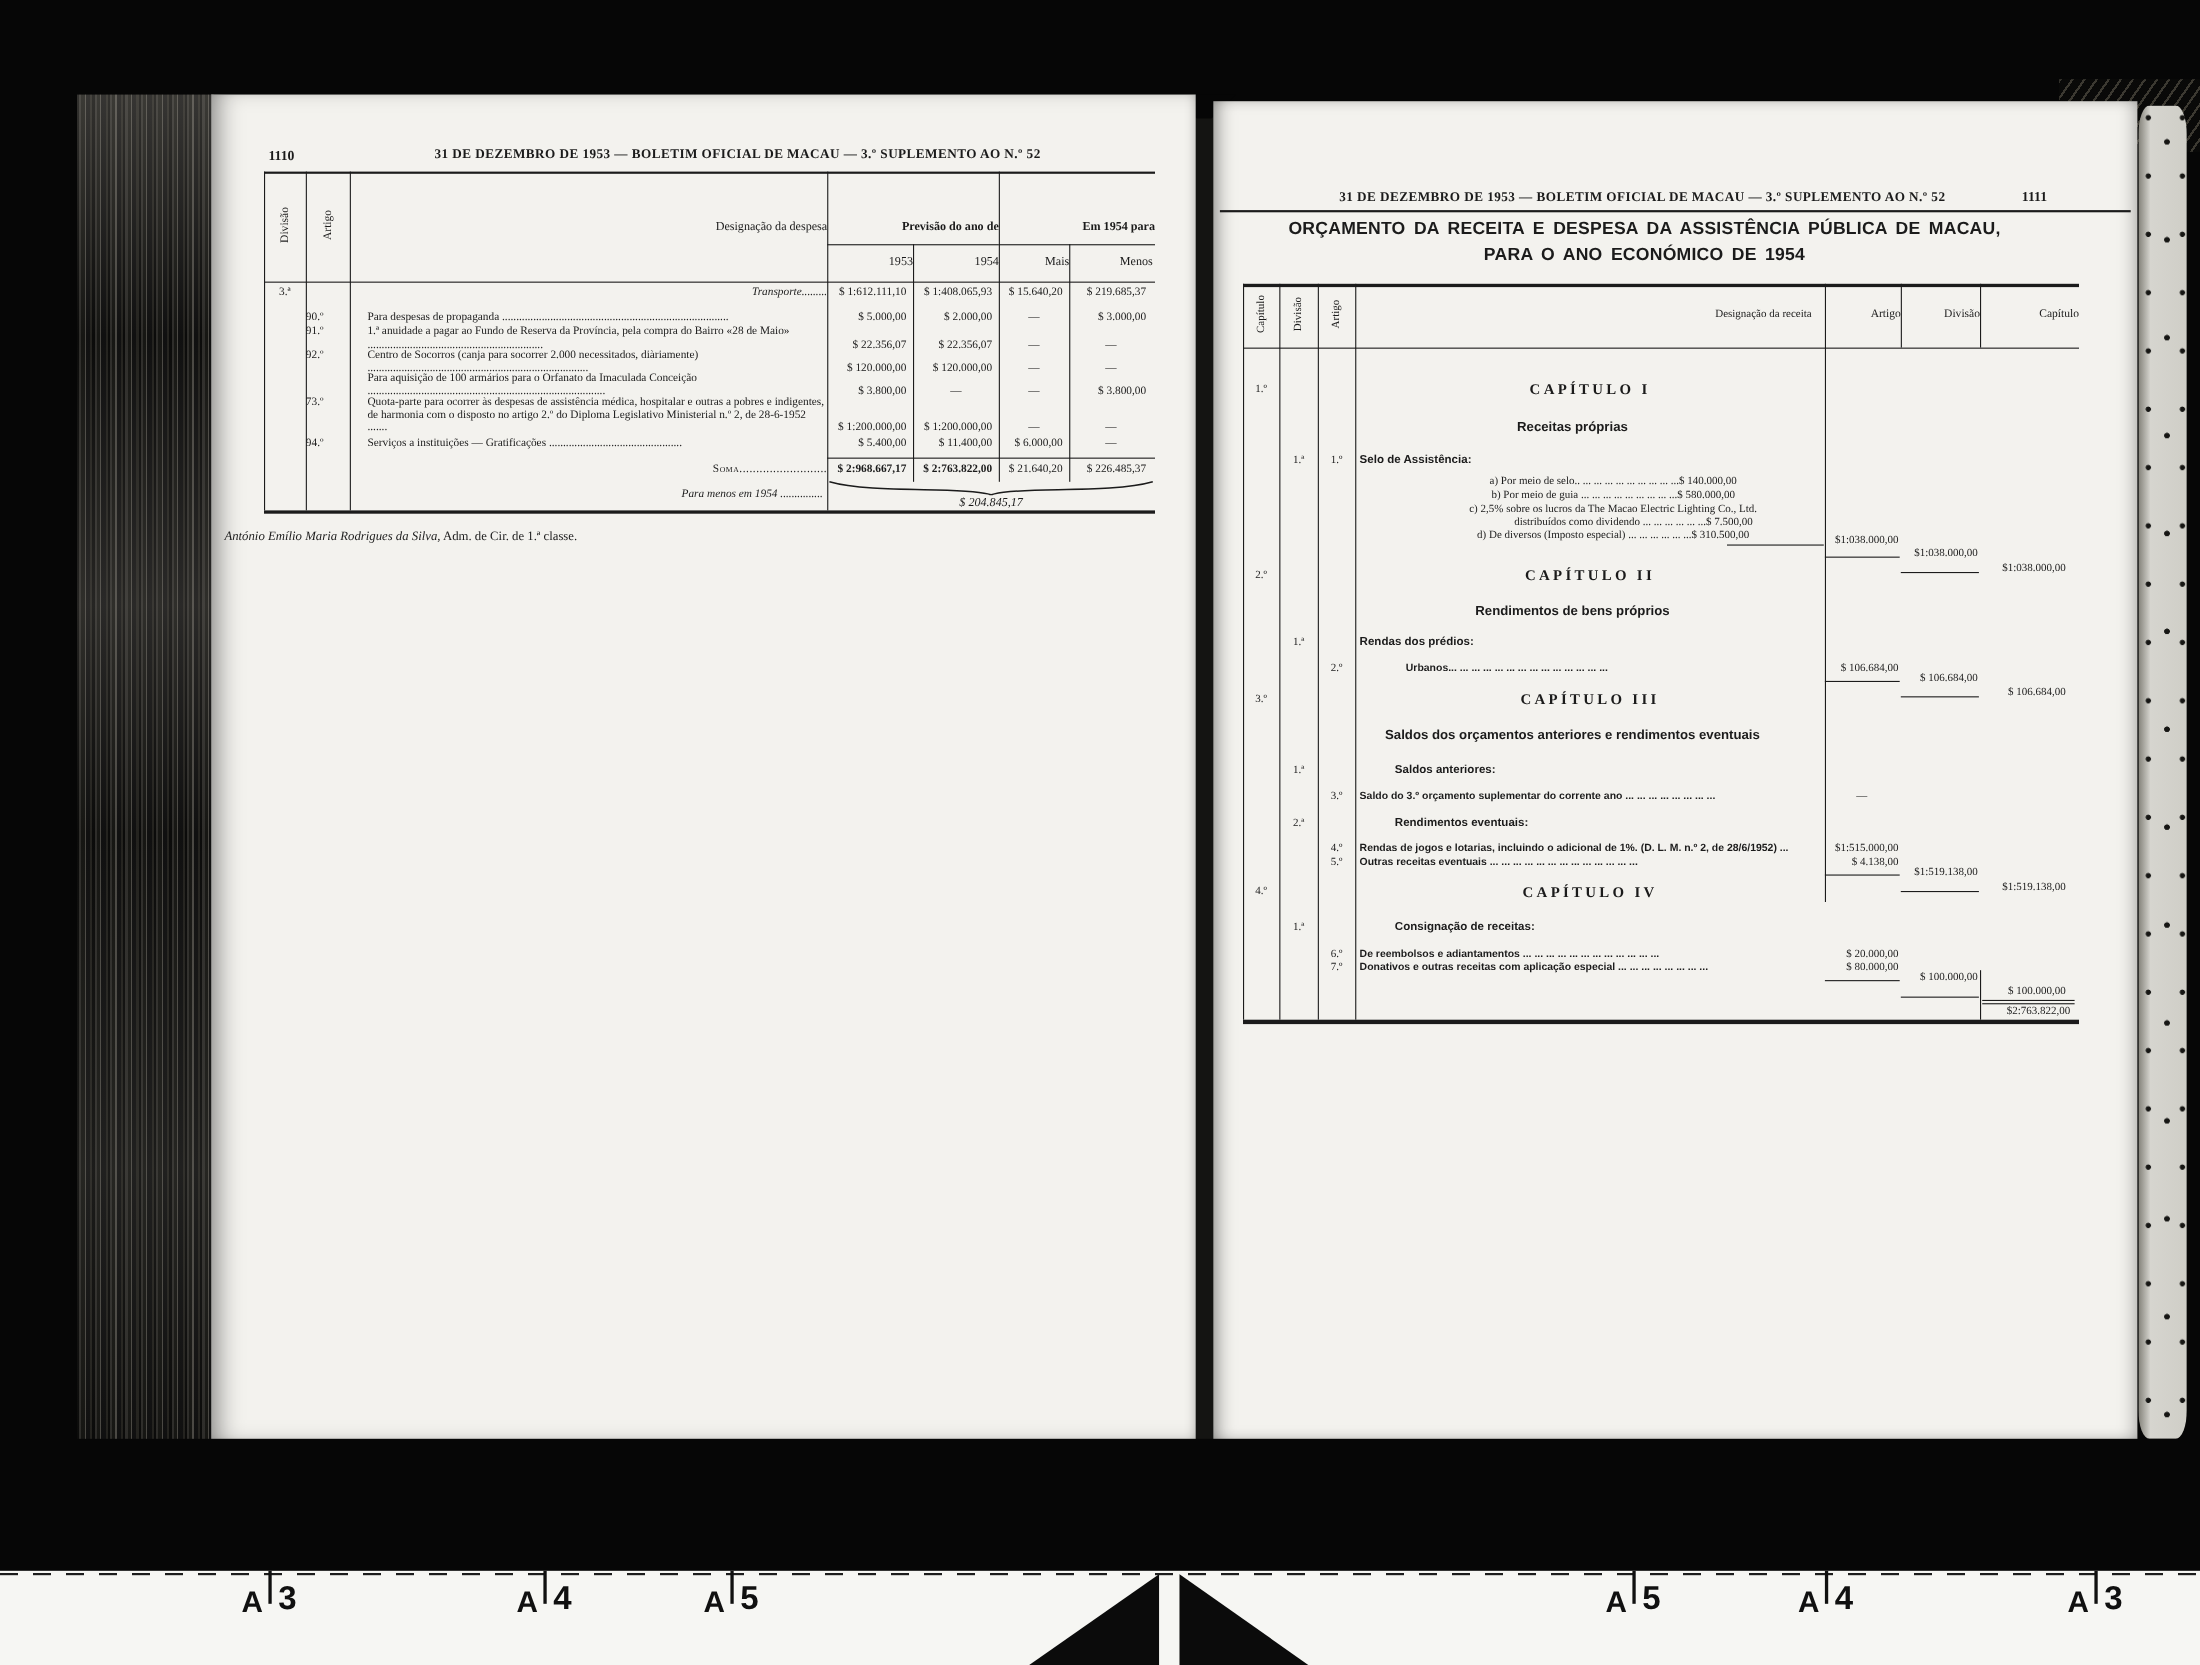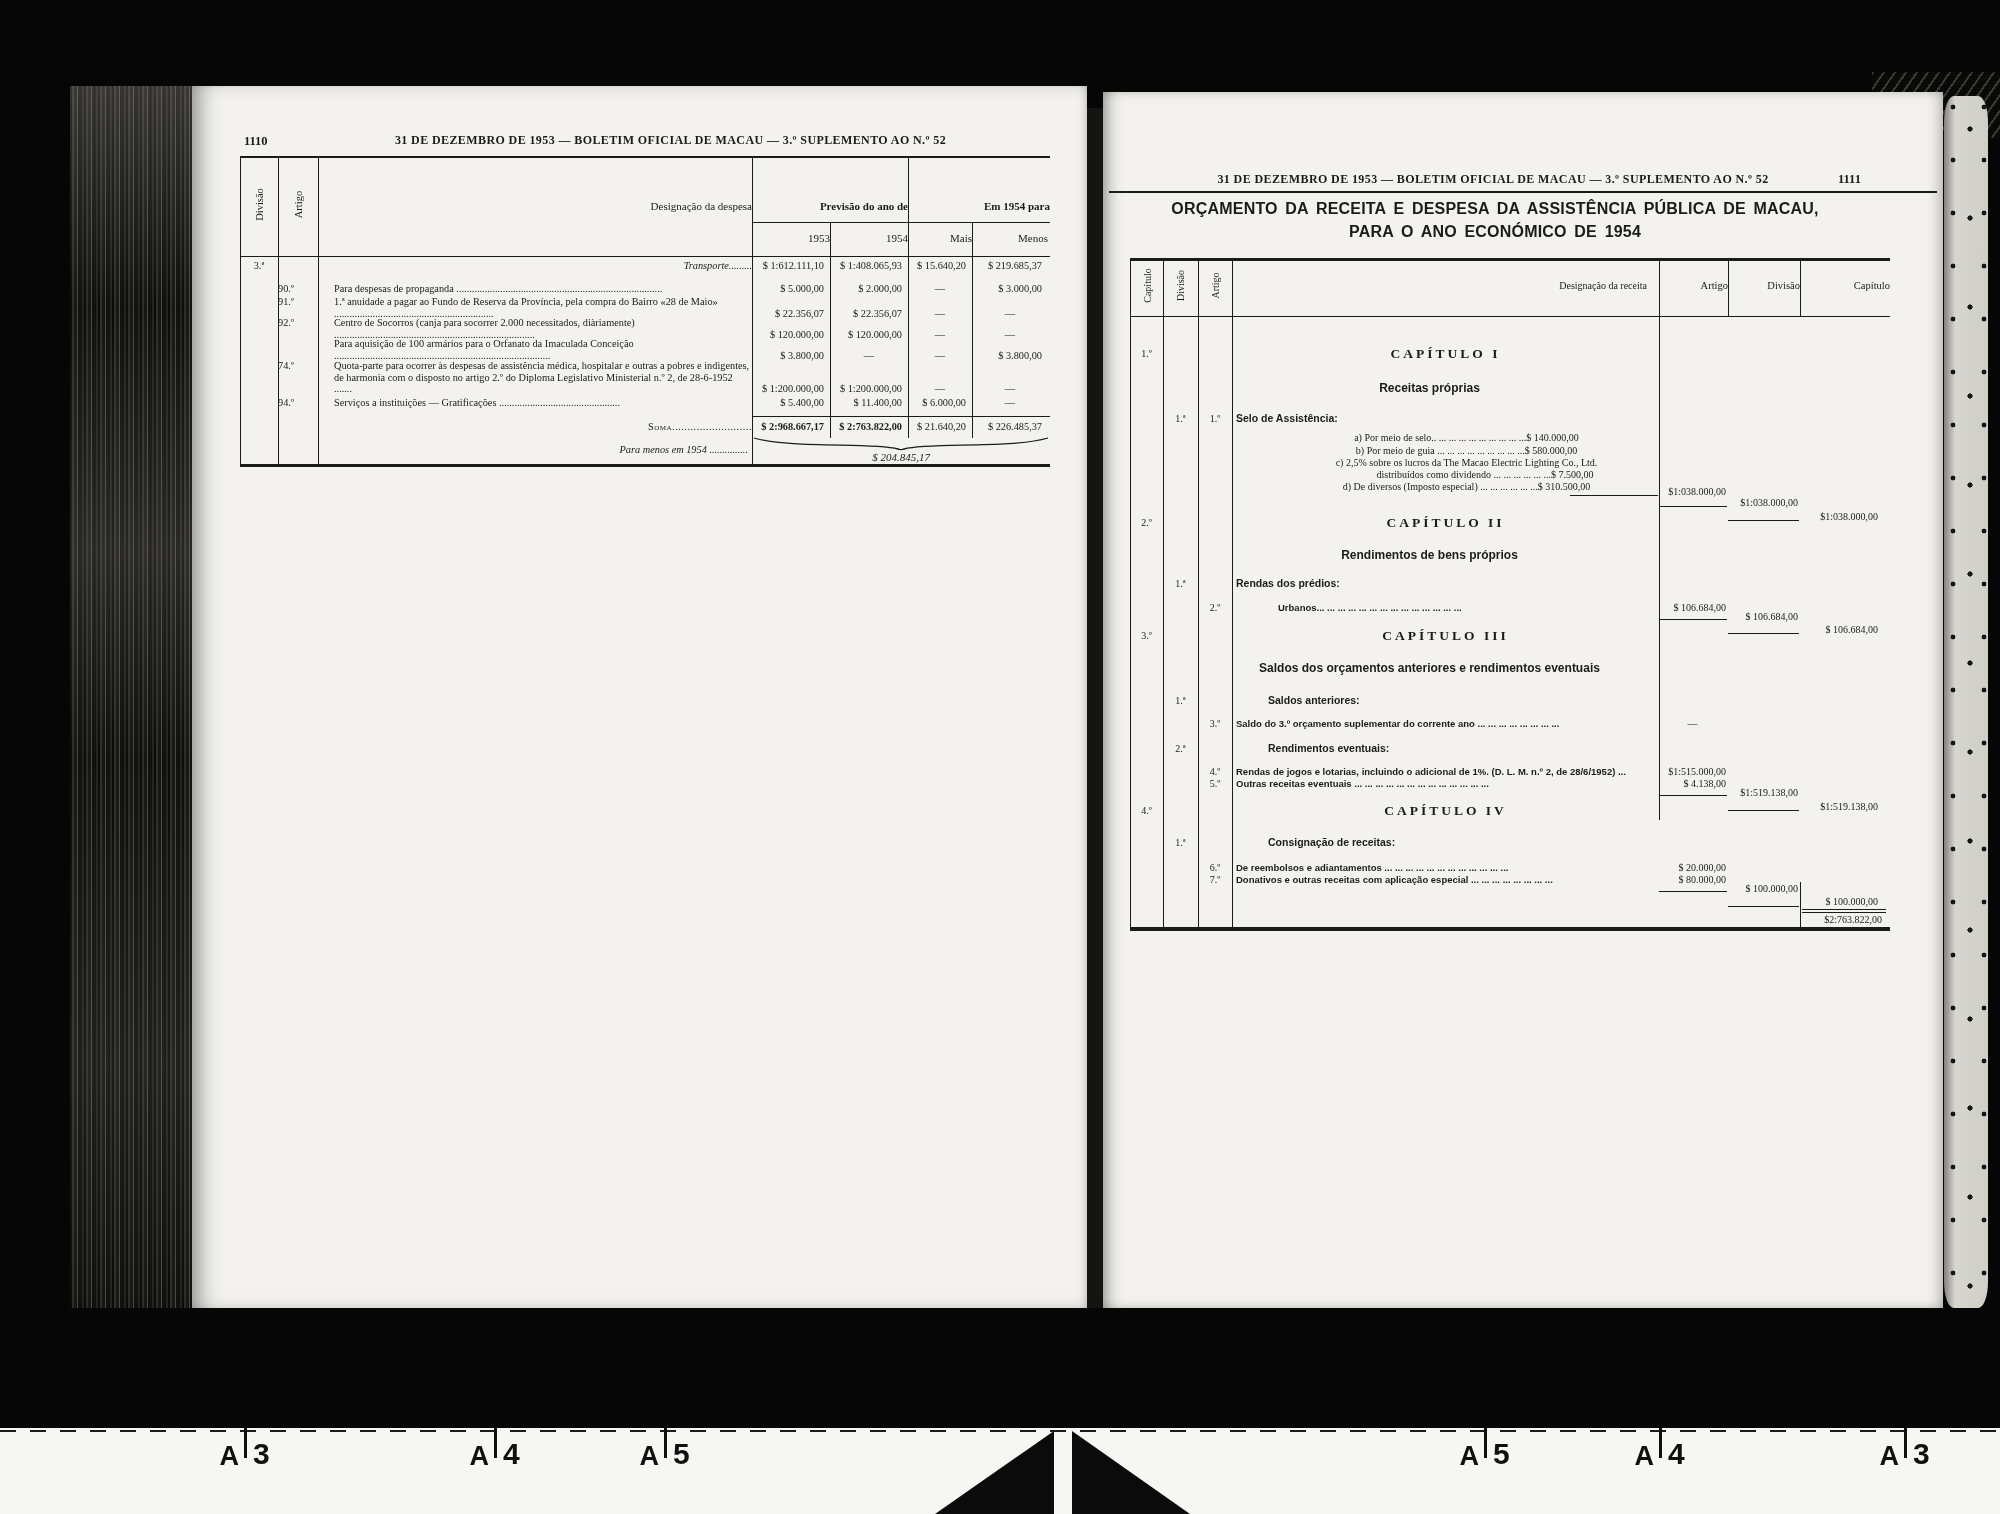--- a/index.html
+++ b/index.html
@@ -155,21 +155,21 @@
       <div class="cD"></div>
       <div class="cA"></div>
       <div class="cX">Para aquisição de 100 armários para o Orfanato da Imaculada Conceição ....................................................................................</div>
       <div class="c53 money">$ 3.800,00</div>
       <div class="c54 money dash">—</div>
       <div class="cM money dash">—</div>
       <div class="cN money">$ 3.800,00</div>
     </div>
     <div class="lrow" style="top:204px">
       <div class="cD"></div>
-      <div class="cA">74.º</div>
+      <div class="cA">73.º</div>
       <div class="cX">Quota-parte para ocorrer às despesas de assistência médica, hospitalar e outras a pobres e indigentes, de harmonia com o disposto no artigo 2.º do Diploma Legislativo Ministerial n.º 2, de 28-6-1952 .......</div>
       <div class="c53 money">$ 1:200.000,00</div>
       <div class="c54 money">$ 1:200.000,00</div>
       <div class="cM money dash">—</div>
       <div class="cN money dash">—</div>
     </div>
     <div class="lrow" style="top:241px">
       <div class="cD"></div>
       <div class="cA">94.º</div>
       <div class="cX">Serviços a instituições — Gratificações ...............................................</div>
@@ -190,20 +190,21 @@
     </div>
 
     <svg class="abs" style="left:512px;top:281px" width="298" height="14">
       <path d="M2,1 C40,12 120,5 146,12 C150,13 148,13 152,12 C178,5 258,12 296,1" stroke="#1b1b1b" stroke-width="1.3" fill="none"></path>
     </svg>
     <div class="abs ital tright" style="left:78px;top:288px;width:430px;font-size:10.3px">Para menos em 1954 ...............</div>
     <div class="abs ital" style="left:512px;top:295px;width:298px;text-align:center;font-size:11px">$  204.845,17</div>
   </div>
 
   <div class="abs" id="lfooter">
+    <div class="l2"><span class="ital">António Emílio Maria Rodrigues da Silva</span><span>, Adm. de Cir. de 1.ª classe.</span></div>
   </div>
 </div>
 
 <div class="page" id="right-page">
   <div class="abs runhead" style="left:60px;right:120px;top:80px">31 DE DEZEMBRO DE 1953 — BOLETIM OFICIAL DE MACAU — 3.º SUPLEMENTO AO N.º 52</div>
   <div class="abs pagenum" style="left:735px;top:80px">1111</div>
   <div class="hl" style="left:6px;top:99px;width:828px;height:2px"></div>
   <div class="rtitle" style="top:108px">ORÇAMENTO DA RECEITA E DESPESA DA ASSISTÊNCIA PÚBLICA DE MACAU,</div>
   <div class="rtitle" style="top:131px">PARA O ANO ECONÓMICO DE 1954</div>
 

